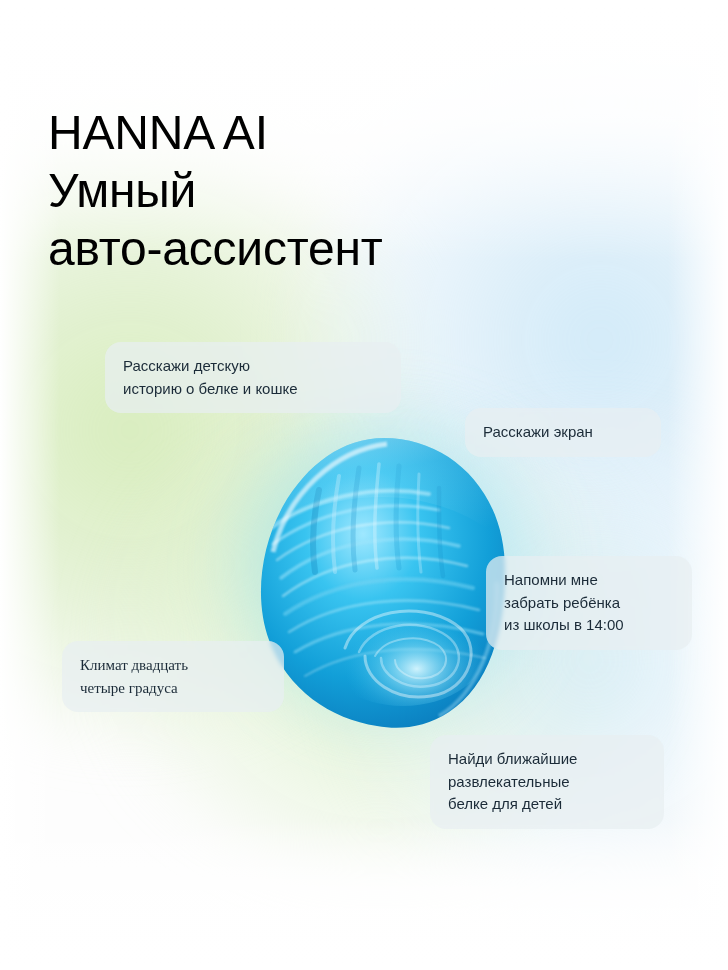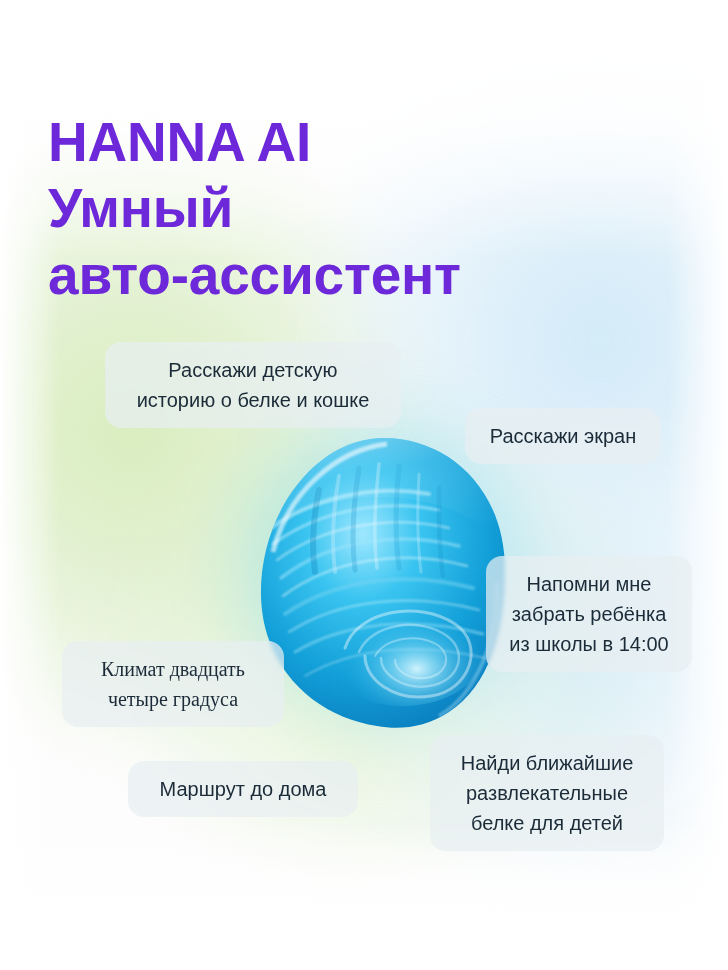--- a/index.html
+++ b/index.html
@@ -91,24 +91,24 @@
     width: 60px;
     background: linear-gradient(270deg, #ffffff 0%, rgba(255,255,255,0) 100%);
   }
 
   
   .headline {
     position: absolute;
     left: 48px;
     top: 72px;
     width: 560px;
-    color: #6d28d9;
-    font-size: 55px;
+    color: #000000;
+    font-size: 48px;
     line-height: 1.21;
-    font-weight: bold;
+    font-weight: normal;
     letter-spacing: -0.2px;
     white-space: pre-line;
   }
 
   
   .orb-glow {
     position: absolute;
     left: 215px;
     top: 395px;
     width: 340px;
@@ -125,27 +125,26 @@
     height: 300px;
   }
   .orb svg { display: block; }
 
   
   .bubble {
     position: absolute;
     background: rgba(232,238,241,0.72);
     border-radius: 16px;
     color: #1b2b38;
-    font-size: 20px;
+    font-size: 15px;
     line-height: 1.5;
     padding: 13px 18px;
     box-sizing: border-box;
     white-space: pre-line;
     backdrop-filter: blur(2px);
-    text-align: center;
   }
   .b1 { left: 105px; top: 342px; width: 296px; }
   .b2 { left: 465px; top: 408px; width: 196px; }
   .b3 { left: 36px;  top: 497px; width: 236px; }
   .b4 { left: 486px; top: 556px; width: 206px; }
   .b5 { left: 62px;  top: 641px; width: 222px; font-family: Liberation Serif, serif; }
   .b6 { left: 128px; top: 761px; width: 230px; }
   .b7 { left: 430px; top: 735px; width: 234px; }
 </style>
 </head>
@@ -243,18 +242,17 @@
   </div>
 
   <div class="bubble b1">Расскажи детскую
 историю о белке и кошке</div>
   <div class="bubble b2">Расскажи экран</div>
   <div class="bubble b4">Напомни мне
 забрать ребёнка
 из школы в 14:00</div>
   <div class="bubble b5">Климат двадцать
 четыре градуса</div>
-  <div class="bubble b6">Маршрут до дома</div>
   <div class="bubble b7">Найди ближайшие
 развлекательные
 белке для детей</div>
 
 </div>
 
 </body></html>

